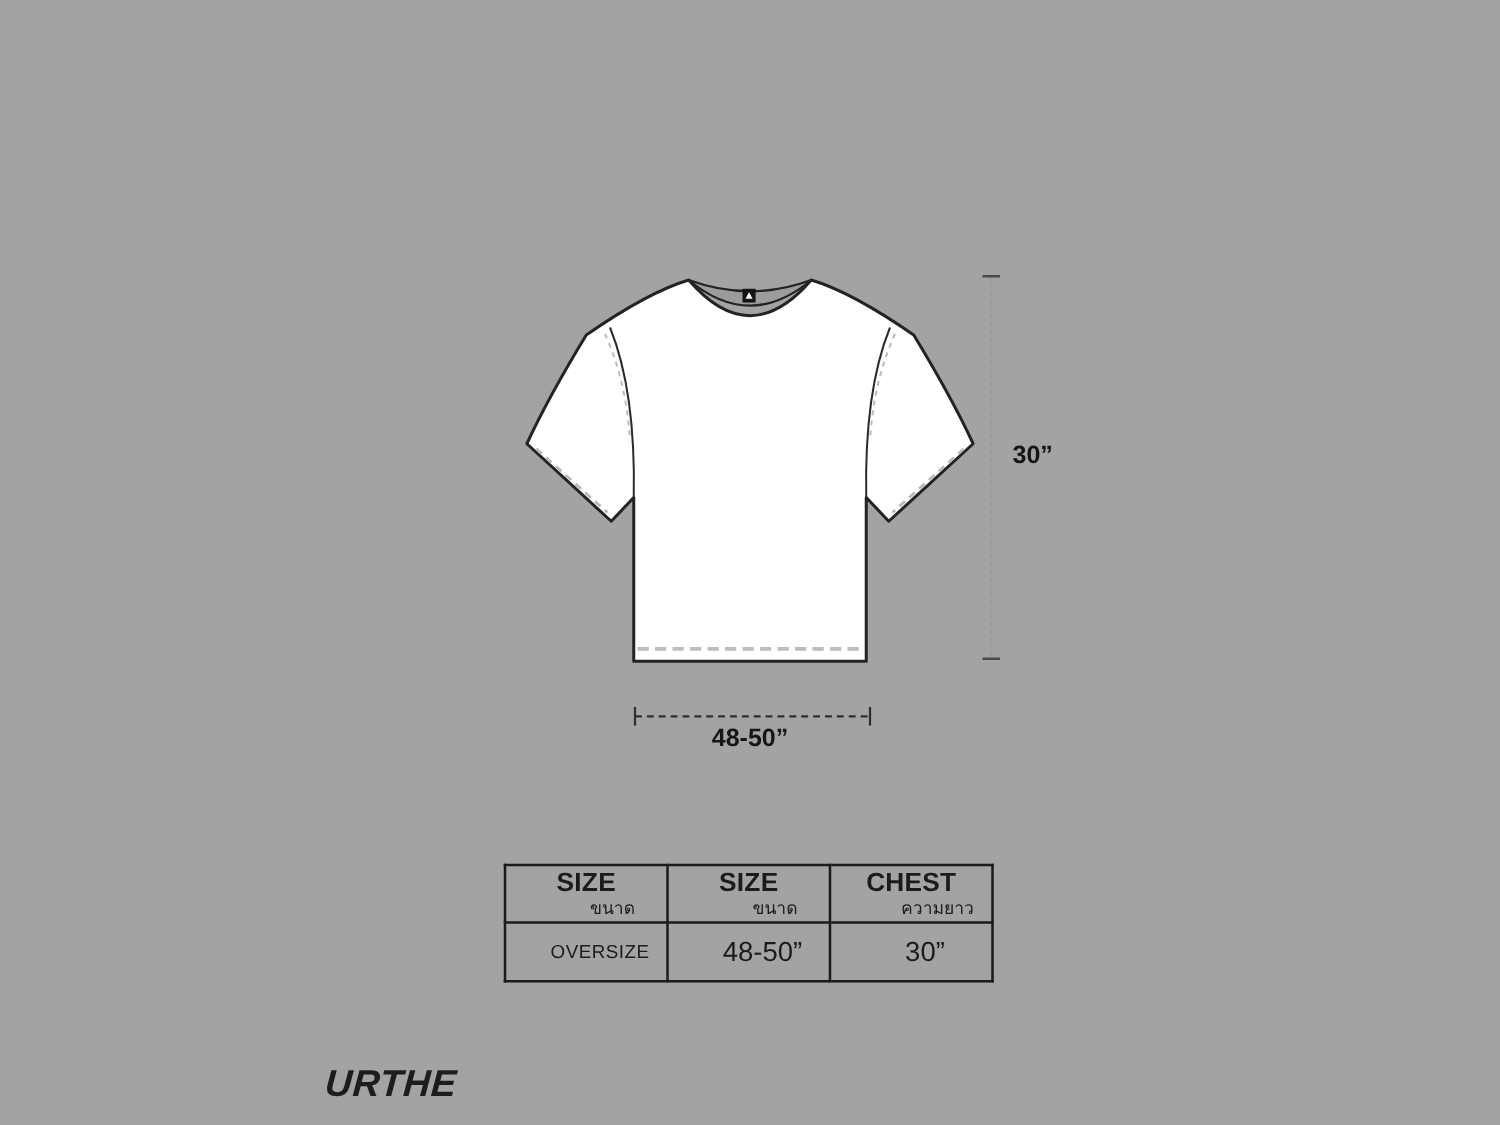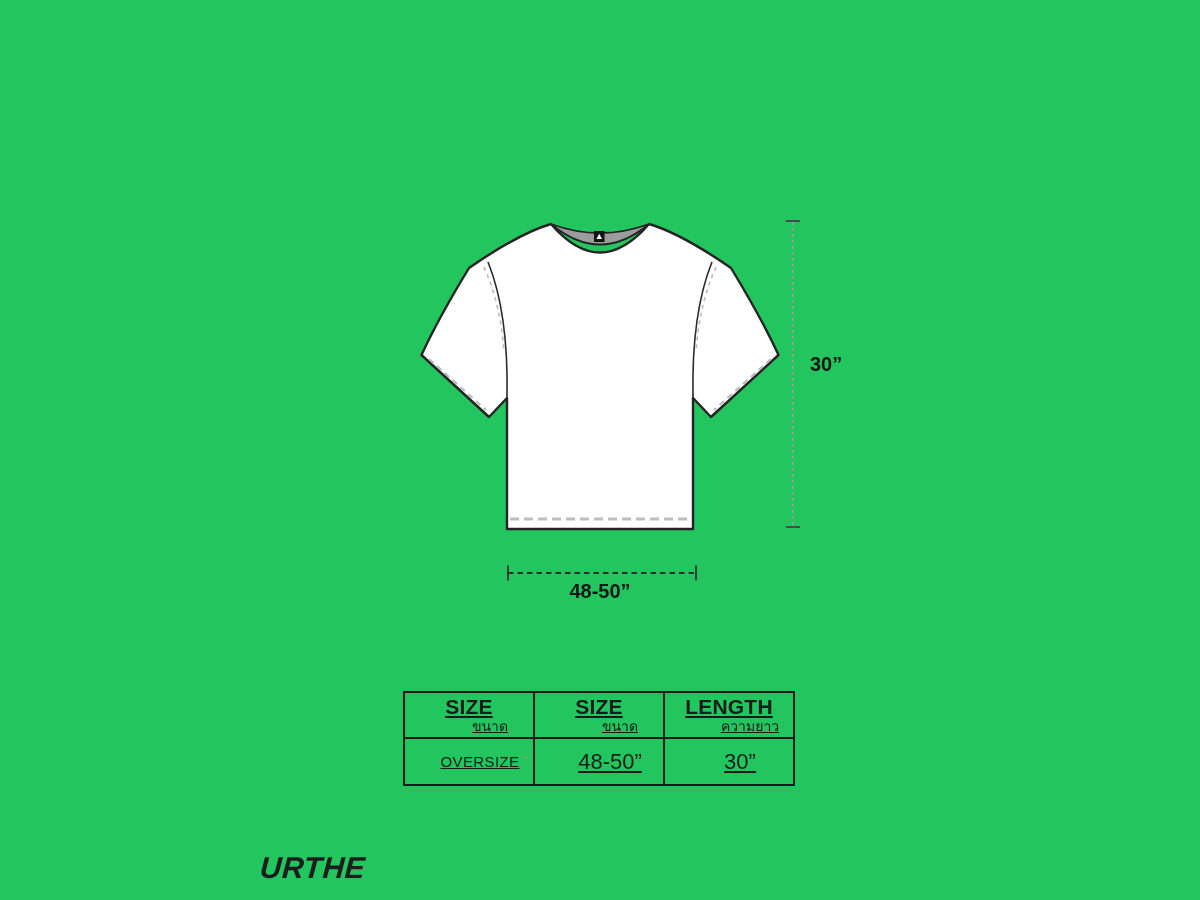--- a/index.html
+++ b/index.html
@@ -3,21 +3,21 @@
 <meta charset="utf-8">
 <style>
   * { margin: 0; padding: 0; box-sizing: border-box; }
   html, body { background: #ffffff; }
   body { font-family: "Liberation Sans", "DejaVu Sans", sans-serif; }
 
   .canvas {
     position: relative;
     width: 1200px;
     height: 900px;
-    background: #22c55e;
+    background: #a3a3a3;
     overflow: hidden;
   }
 
   .shirt-svg {
     position: absolute;
     left: 0; top: 0;
     width: 1200px;
     height: 900px;
   }
 
@@ -38,21 +38,20 @@
     width: 392px; height: 93px;
     border-collapse: collapse;
     table-layout: fixed;
     color: #1b1b1b;
   }
   .size-table td {
     border: 2px solid #1b1b1b;
     text-align: center;
     vertical-align: middle;
     padding: 0;
-    text-decoration: underline;
   }
   .size-table tr.hdr td { height: 46px; }
   .size-table tr.row td { height: 47px; padding-left: 22px; }
   .hdr-en { display: block; font-weight: 700; font-size: 21px; line-height: 22px; letter-spacing: 0.2px; }
   .hdr-th { display: block; font-size: 14px; line-height: 15px; margin-top: 1px; margin-left: 42px; }
   .cell-size  { font-size: 15px; letter-spacing: 0.4px; }
   .cell-value { font-size: 22px; }
 
   .brand-logo {
     position: absolute;
@@ -119,21 +118,21 @@
       <tr class="hdr">
         <td>
           <span class="hdr-en">SIZE</span>
           <span class="hdr-th">ขนาด</span>
         </td>
         <td>
           <span class="hdr-en">SIZE</span>
           <span class="hdr-th">ขนาด</span>
         </td>
         <td>
-          <span class="hdr-en">LENGTH</span>
+          <span class="hdr-en">CHEST</span>
           <span class="hdr-th">ความยาว</span>
         </td>
       </tr>
       <tr class="row">
         <td class="cell-size">OVERSIZE</td>
         <td class="cell-value">48-50”</td>
         <td class="cell-value">30”</td>
       </tr>
     </tbody>
   </table>

